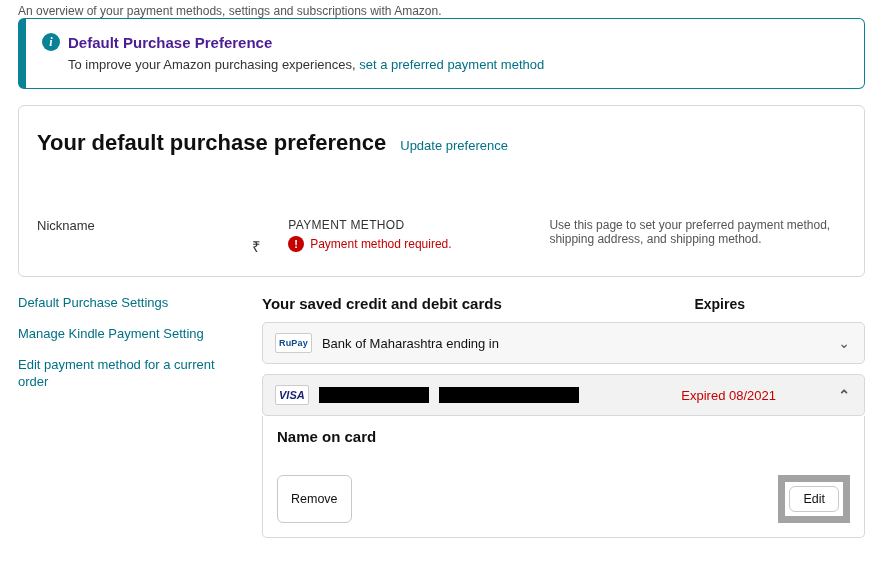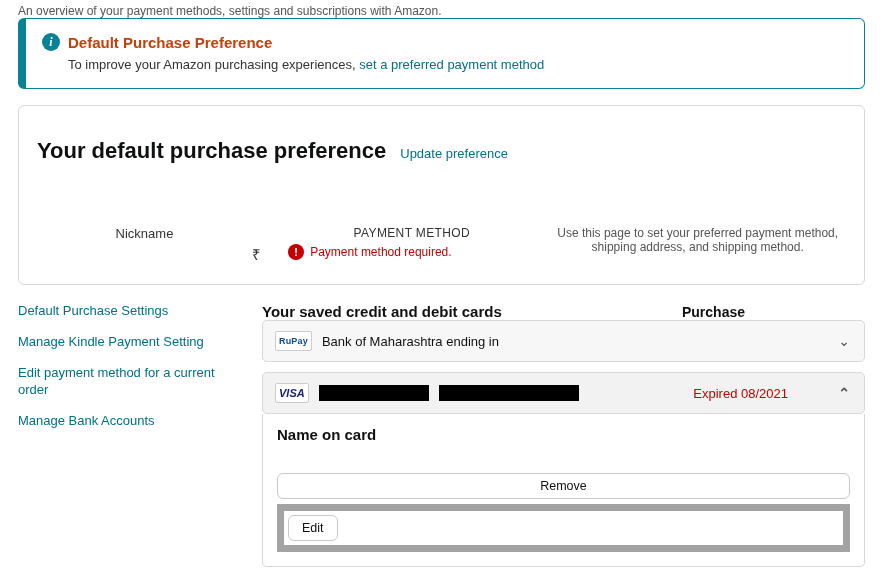--- a/index.html
+++ b/index.html
@@ -18,48 +18,48 @@
     border-radius: 6px;
     padding: 14px 16px 16px 16px;
     margin-bottom: 16px;
   }
   .alert-head { display: flex; align-items: center; gap: 8px; margin-bottom: 6px; }
   .info-icon {
     width: 18px; height: 18px; border-radius: 50%;
     background: #0a8296; display: inline-flex; align-items: center; justify-content: center;
     color: #fff; font-weight: bold; font-style: italic; font-family: Georgia, serif; font-size: 12px;
   }
-  .alert-title { font-weight: 700; font-size: 15px; color: #c2410c; }
+  .alert-title { font-weight: 700; font-size: 15px; color: #4c1d95; }
   .alert-text { font-size: 13px; color: #333; padding-left: 26px; }
   .link { color: #007185; text-decoration: none; cursor: pointer; }
   .panel {
     border: 1px solid #d5d9d9;
     border-radius: 6px;
-    padding: 32px 18px 20px 18px;
+    padding: 24px 18px 20px 18px;
     margin-bottom: 18px;
   }
   .panel-head { display: flex; align-items: baseline; gap: 14px; margin-bottom: 10px; }
   .panel-title { font-size: 22px; font-weight: 700; color: #0f1111; }
   .panel-sub { color: #007185; font-size: 13px; cursor: pointer; }
   .label-upper { color: #555; font-size: 12px; letter-spacing: .03em; }
-  .pref-row { display: flex; margin-top: 62px; gap: 4px; text-align: center; }
+  .pref-row { display: flex; margin-top: 62px; gap: 4px; }
   .pref-col { flex: 1; }
   .pref-col.right { flex: 1.2; color: #555; font-size: 12px; padding-left: 10px; }
   .alert-icon {
     width: 16px; height: 16px; border-radius: 50%;
     background: #c40000; display: inline-flex; align-items: center; justify-content: center;
     color: #fff; font-weight: bold; font-size: 11px; margin-right: 6px;
   }
   .warn-line { color: #c40000; font-size: 12px; display: flex; align-items: center; margin-top: 4px; }
   .set-pref { margin-top: 6px; }
   .two-col { display: flex; gap: 24px; }
   .sidebar { width: 220px; font-size: 13px; }
   .sidebar a { display: block; color: #007185; margin-bottom: 14px; text-decoration: none; line-height: 1.3; }
   .main-col { flex: 1; }
-  .cards-head { display: flex; justify-content: space-between; align-items: baseline; font-weight: 700; font-size: 15px; }
+  .cards-head { display: flex; justify-content: space-between; align-items: baseline; font-weight: 700; font-size: 15px; margin-bottom: 10px; }
   .cards-head .expires { margin-right: 120px; font-size: 14px; }
   .card-row {
     border: 1px solid #d5d9d9;
     border-radius: 5px;
     background: #f7f7f7;
     padding: 10px 12px;
     display: flex;
     align-items: center;
     gap: 10px;
     margin-bottom: 10px;
@@ -69,32 +69,32 @@
   .badge {
     display: inline-flex; align-items: center; justify-content: center;
     background: #fff; border: 1px solid #ccc; border-radius: 2px;
     font-size: 9px; font-weight: 700; padding: 3px 3px; color: #1a1f71;
     min-width: 32px; height: 20px;
   }
   .badge.rupay { color: #0b4a8f; letter-spacing: .02em; }
   .badge.visa { color: #1a1f71; font-style: italic; font-family: Arial, sans-serif; font-size: 11px; }
   .card-text { font-size: 13px; color: #111; }
   .blackbar { display: inline-block; background: #000; height: 16px; vertical-align: middle; }
-  .expired { color: #c40000; font-size: 13px; position: absolute; right: 76px; }
+  .expired { color: #c40000; font-size: 13px; position: absolute; right: 88px; }
   .chev { position: absolute; right: 14px; color: #555; font-size: 14px; cursor: pointer; user-select: none; }
   .card-detail {
     border: 1px solid #d5d9d9;
     border-top: none;
     border-radius: 0 0 5px 5px;
     margin-top: -10px;
     padding: 12px 14px 14px 14px;
     margin-bottom: 10px;
   }
   .detail-label { font-weight: 700; font-size: 15px; margin-bottom: 30px; }
-  .detail-actions { display: flex; justify-content: space-between; gap: 5px; flex-direction: column; }
+  .detail-actions { display: flex; justify-content: space-between; gap: 12px; }
   .btn {
     border: 1px solid #c9c9c9;
     background: #fff;
     border-radius: 6px;
     padding: 5px 13px;
     font-size: 12.5px;
     cursor: pointer;
     color: #111;
   }
   .edit-highlight {
@@ -144,27 +144,26 @@
       <div>Use this page to set your preferred payment method, shipping address, and shipping method.</div>
     </div>
   </div>
 </div>
 
 <div class="two-col">
   <div class="sidebar">
     <a>Default Purchase Settings</a>
     <a>Manage Kindle Payment Setting</a>
     <a>Edit payment method for a current order</a>
-    <a>Manage Bank Accounts</a>
   </div>
 
   <div class="main-col">
     <div class="cards-head">
       <span>Your saved credit and debit cards</span>
-      <span class="expires">Purchase</span>
+      <span class="expires">Expires</span>
     </div>
 
     <div class="card-row">
       <span class="badge rupay">RuPay</span>
       <span class="card-text">Bank of Maharashtra  ending in</span>
       <span class="chev">⌄</span>
     </div>
 
     <div class="card-row expanded">
       <span class="badge visa">VISA</span>

